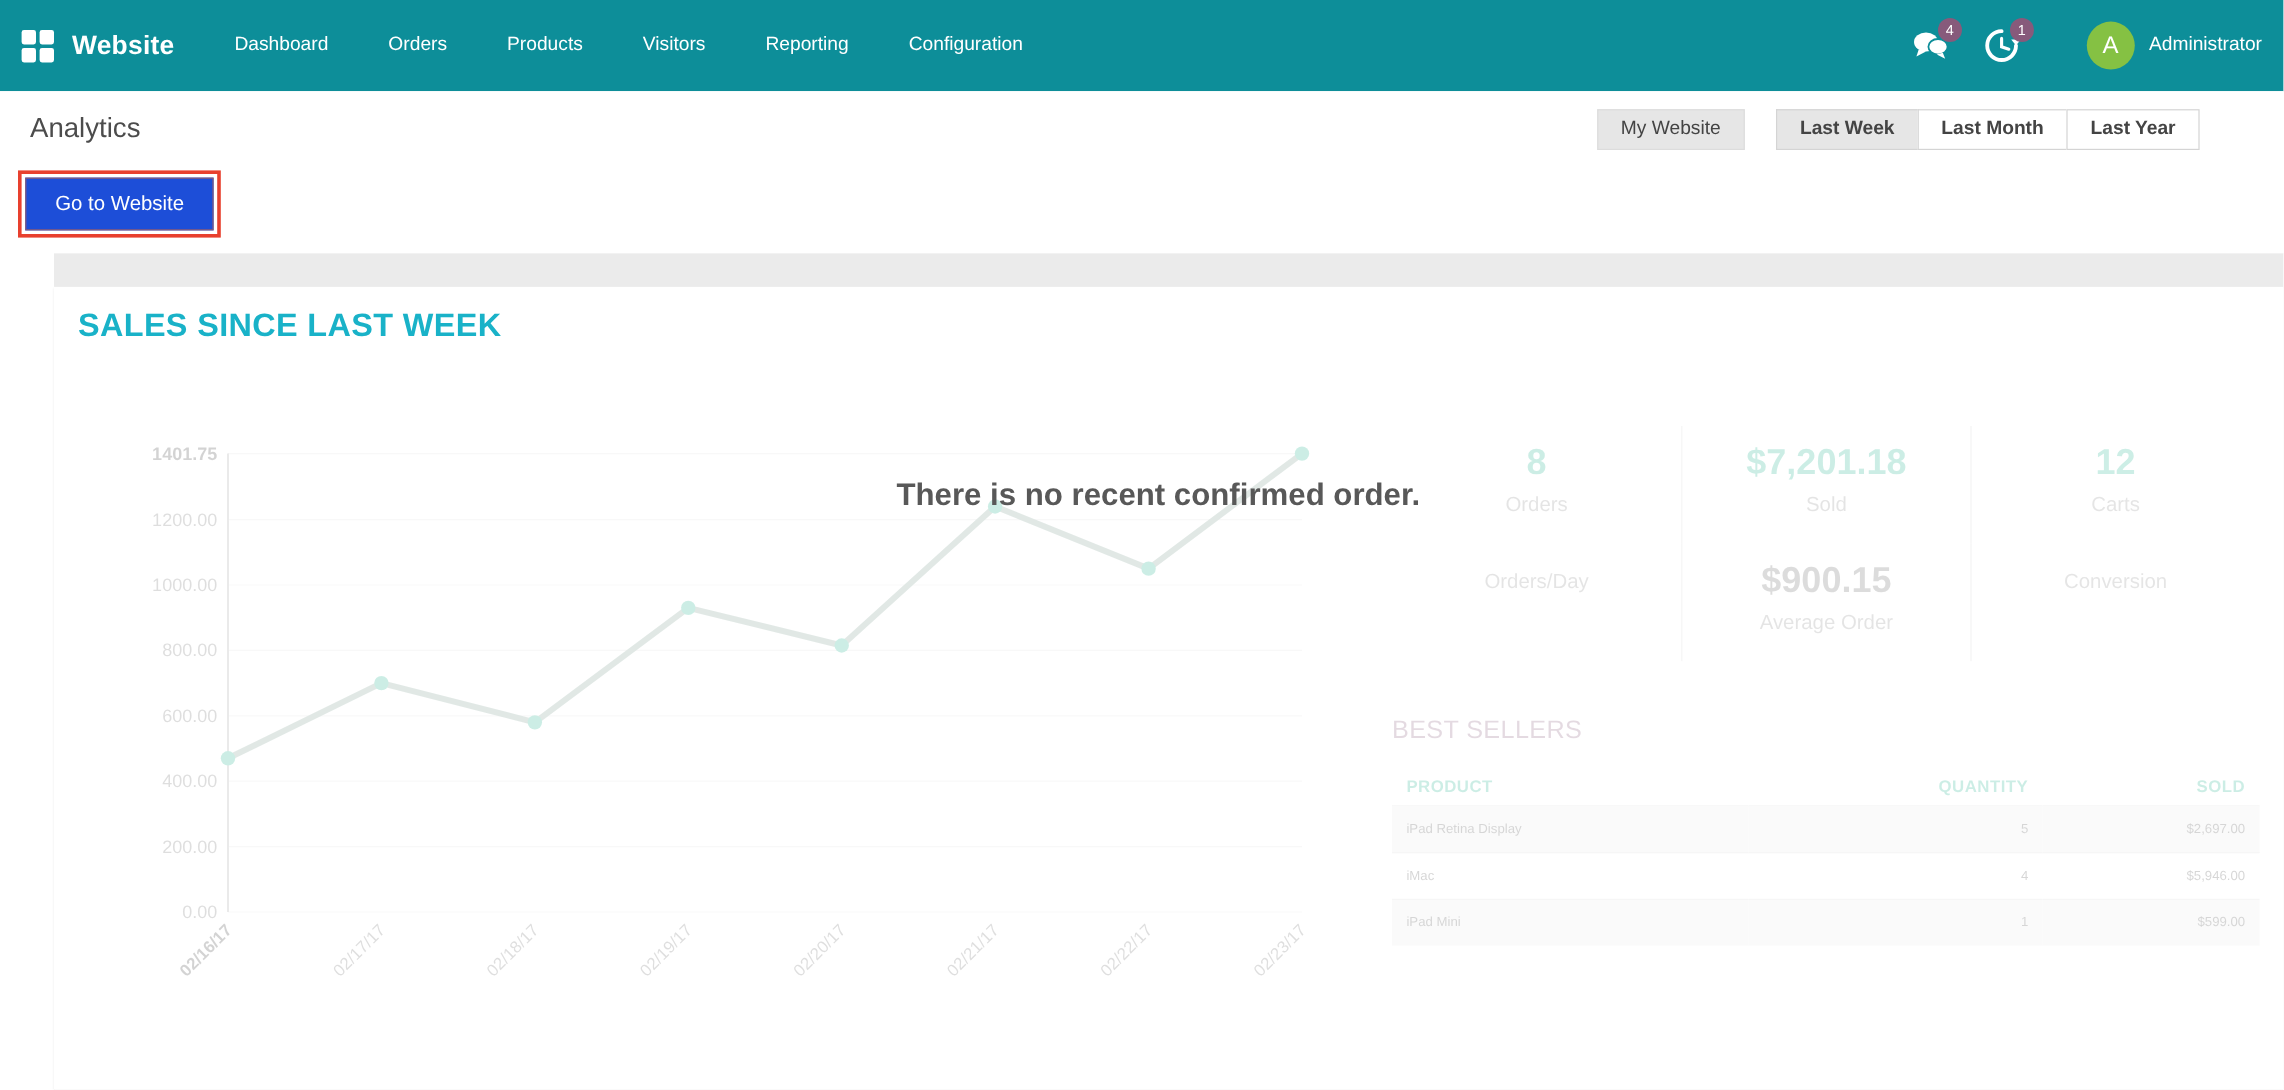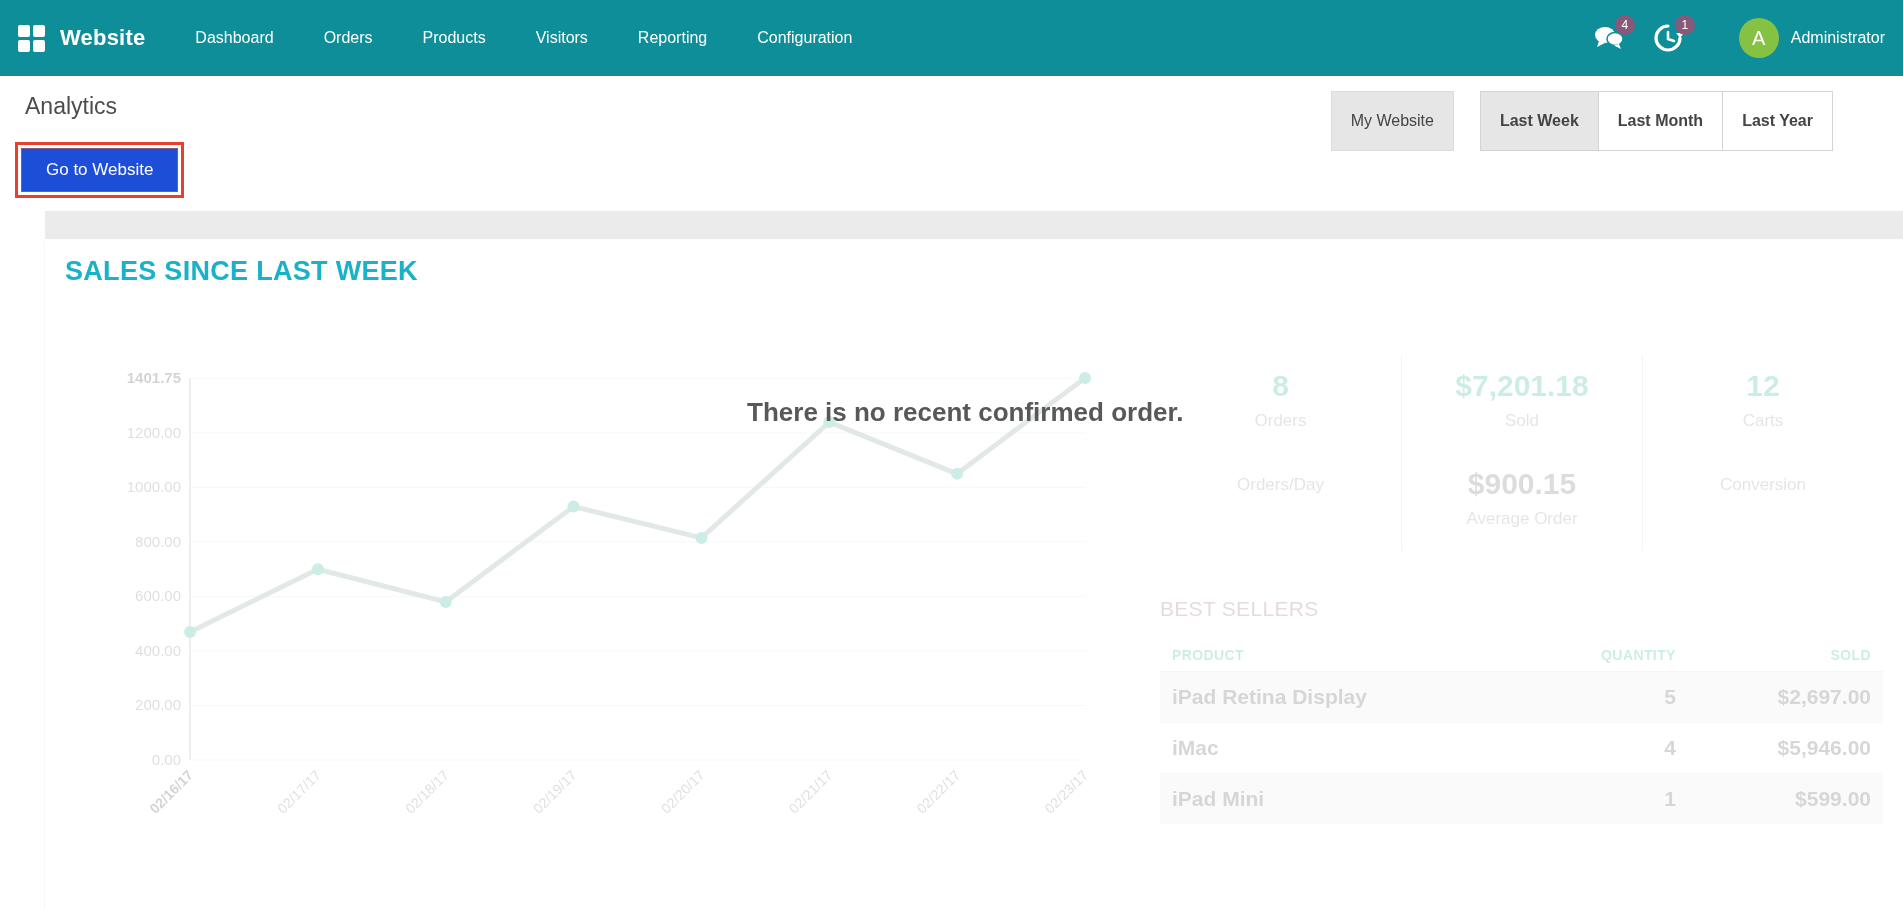--- a/index.html
+++ b/index.html
@@ -27,21 +27,21 @@
 
   
   .control-panel { height:135px; background:#fff; position:relative; }
   .cp-title { font-size:23px; color:#4c4c4c; padding:17px 0 0 25px; }
   .annotation-box { position:absolute; left:15px; top:66px; border:3px solid #e8402e;
                     padding:3px; display:inline-block; }
   .btn-primary { background:#1d4ed8; color:#fff; border:1px solid #875a7b;
                  font-size:17px; padding:11px 24px; cursor:pointer;
                  font-family:"Liberation Sans", sans-serif; }
   .cp-right { position:absolute; right:70px; top:15px; display:flex; gap:26px; }
-  .btn { font-size:16px; height:60px; padding:0 19px; cursor:pointer; color:#444;
+  .btn { font-size:16px; height:34px; padding:0 19px; cursor:pointer; color:#444;
          font-family:"Liberation Sans", sans-serif; background:#fff; border:1px solid #d4d4d4; }
   .btn.gray { background:#e6e6e6; border-color:#dcdcdc; }
   .btn-group { display:flex; }
   .btn-group .btn { border-right-width:0;font-weight:bold; }
   .btn-group .btn:last-child { border-right-width:1px; }
   .btn-group .btn.active { background:#e6e6e6; }
 
   
   .content { height:709px; background:#ebebeb; padding:28px 25px 0 0;margin-left:45px; }
   .sheet { background:#fff; width:1878px; height:681px; position:relative;
@@ -67,21 +67,21 @@
   .stat-value { font-size:30px; font-weight:bold; color:#666; }
   .stat-value.accent { color:#1cb28d; }
   .stat-label { font-size:17px; color:#8a8a8a; margin-top:8px; }
 
   .bestsellers { margin-top:46px; }
   .bs-title { font-size:21px; color:#875a7b; letter-spacing:.3px; }
   .bs-table { width:100%; border-collapse:collapse; margin-top:18px; }
   .bs-table th { color:#1cb28d; font-size:14px; text-align:left; padding:8px 12px;
                  letter-spacing:.4px; }
   .bs-table th.num, .bs-table td.num { text-align:right; }
-  .bs-table td { font-size:21px; color:#4a4a4a; padding:13px 12px; border-top:1px solid #d8d8d8;font-weight:bold; }
+  .bs-table td { font-size:11px; color:#4a4a4a; padding:13px 12px; border-top:1px solid #d8d8d8; }
   .bs-table tr.stripe td { background:#e9e9e9; }
 
   .empty-message { position:absolute; left:49%; top:158px; transform:translateX(-50%);
                    font-size:26px; font-weight:bold; color:#585858; white-space:nowrap; z-index:5; }
 </style>
 </head>
 <body>
 
 <div class="navbar">
   <div class="apps-icon">

